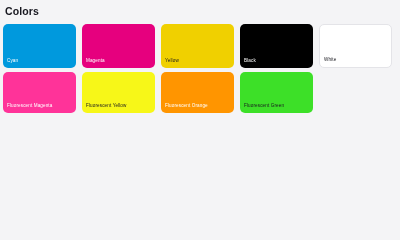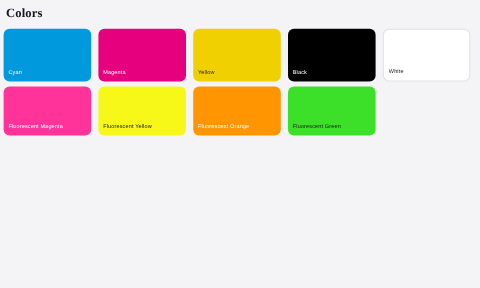--- a/index.html
+++ b/index.html
@@ -71,21 +71,21 @@
     white-space: nowrap;
   }
   .label-light { color: #ffffff; }
   .label-dark  { color: #1a1a20; }
 </style>
 </head>
 <body style="background: rgb(244, 244, 246);">
 
 <div id="page" style="background: rgb(244, 244, 246);">
 
-  <div id="page-title" style="color: rgb(23, 23, 31); font-family: Liberation Serif, serif;">Colors</div>
+  <div id="page-title" style="color: rgb(23, 23, 31);">Colors</div>
 
   <div class="swatch-grid">
     <div class="swatch-row row-1">
         <div class="swatch" style="background: rgb(0, 153, 221);">
           <span class="swatch-label label-light" style="color: rgb(255, 255, 255);">Cyan</span>
         </div>
         <div class="swatch" style="background: rgb(230, 0, 126);">
           <span class="swatch-label label-light" style="color: rgb(255, 255, 255);">Magenta</span>
         </div>
         <div class="swatch" style="background: rgb(240, 208, 0);">

